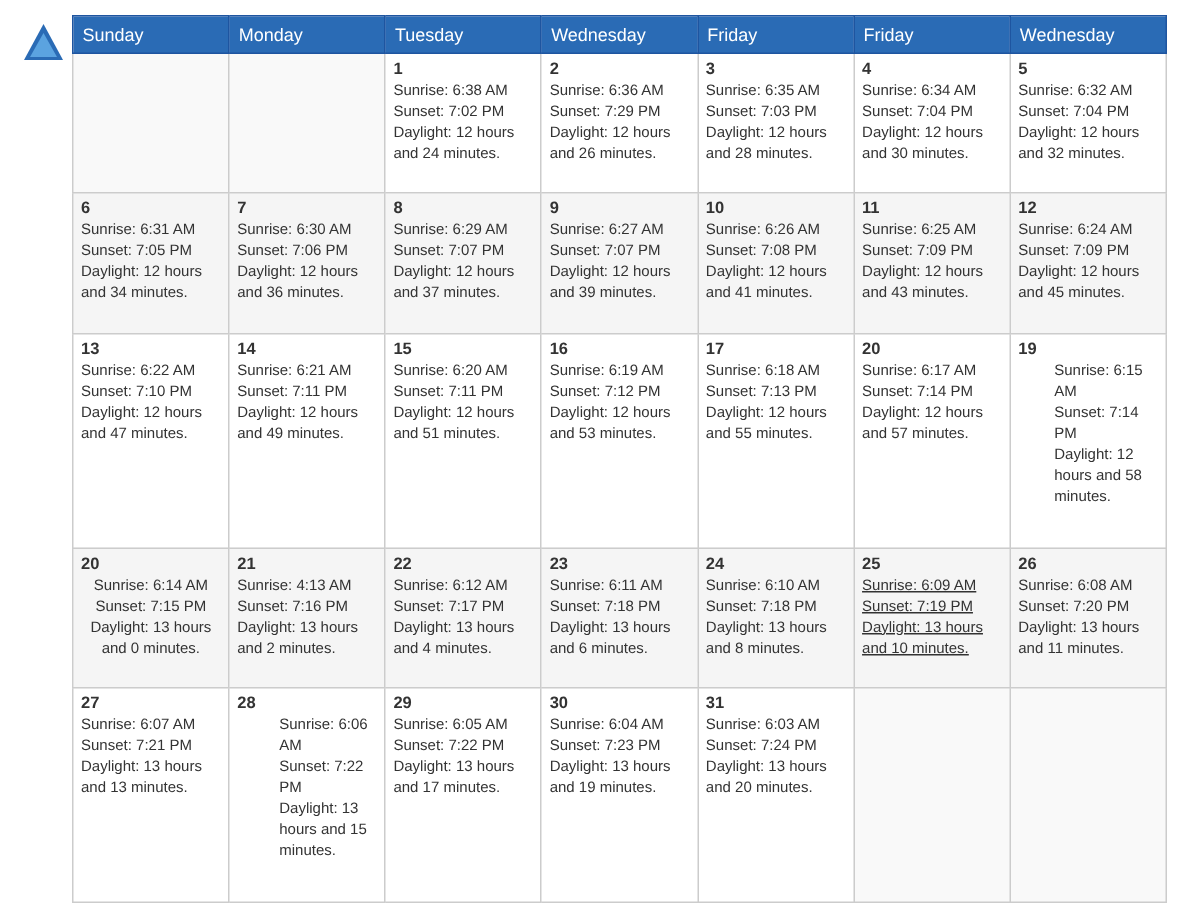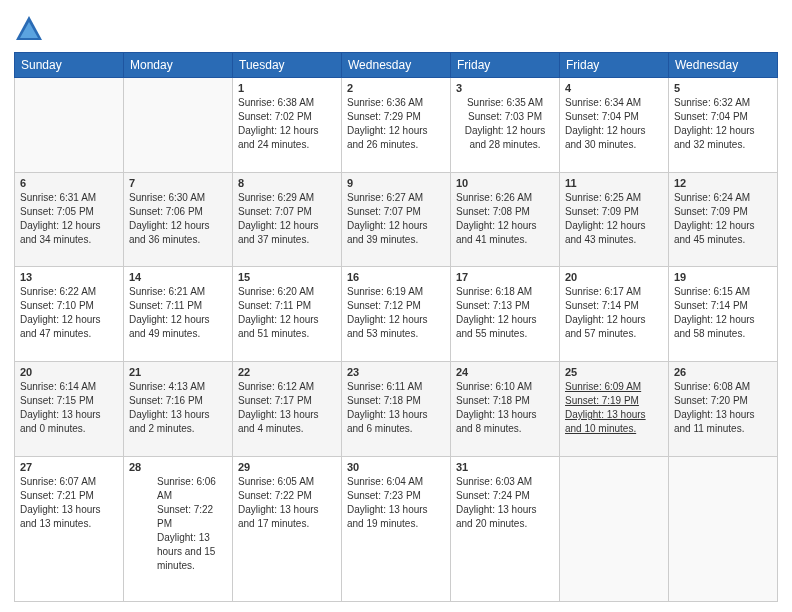--- a/index.html
+++ b/index.html
@@ -8,21 +8,21 @@
       background: #fff;
       width: 792px;
       height: 612px;
       overflow: hidden;
     }
     .page {
       width: 792px;
       height: 612px;
       padding: 10px 14px 10px 14px;
       display: flex;
-      flex-direction: column;
+      flex-direction: row;
     }
     .header {
       display: flex;
       justify-content: space-between;
       align-items: flex-start;
       margin-bottom: 8px;
     }
     .logo {
       display: flex;
       align-items: center;
@@ -150,21 +150,21 @@
 Daylight: 12 hours and 24 minutes.</div>
           </td>
           <td>
             <span class="day-num">2</span>
             <div class="cell-text" style="white-space: pre-line;">Sunrise: 6:36 AM
 Sunset: 7:29 PM
 Daylight: 12 hours and 26 minutes.</div>
           </td>
           <td>
             <span class="day-num">3</span>
-            <div class="cell-text" style="white-space: pre-line; text-align: center;">Sunrise: 6:35 AM
+            <div class="cell-text" style="white-space: pre-line;">Sunrise: 6:35 AM
 Sunset: 7:03 PM
 Daylight: 12 hours and 28 minutes.</div>
           </td>
           <td>
             <span class="day-num">4</span>
             <div class="cell-text" style="white-space: pre-line;">Sunrise: 6:34 AM
 Sunset: 7:04 PM
 Daylight: 12 hours and 30 minutes.</div>
           </td>
           <td>
@@ -250,29 +250,29 @@
 Daylight: 12 hours and 55 minutes.</div>
           </td>
           <td>
             <span class="day-num">20</span>
             <div class="cell-text" style="white-space: pre-line;">Sunrise: 6:17 AM
 Sunset: 7:14 PM
 Daylight: 12 hours and 57 minutes.</div>
           </td>
           <td>
             <span class="day-num">19</span>
-            <div class="cell-text" style="white-space: pre-line;">Sunrise: 6:15 AM
+            <div class="cell-text" style="white-space: pre-line; margin-left: 24px;">Sunrise: 6:15 AM
 Sunset: 7:14 PM
 Daylight: 12 hours and 58 minutes.</div>
           </td>
         </tr>
         <tr>
           <td>
             <span class="day-num">20</span>
-            <div class="cell-text" style="white-space: pre-line;">Sunrise: 6:14 AM
+            <div class="cell-text" style="white-space: pre-line; text-align: center;">Sunrise: 6:14 AM
 Sunset: 7:15 PM
 Daylight: 13 hours and 0 minutes.</div>
           </td>
           <td>
             <span class="day-num">21</span>
             <div class="cell-text" style="white-space: pre-line;">Sunrise: 4:13 AM
 Sunset: 7:16 PM
 Daylight: 13 hours and 2 minutes.</div>
           </td>
           <td>

